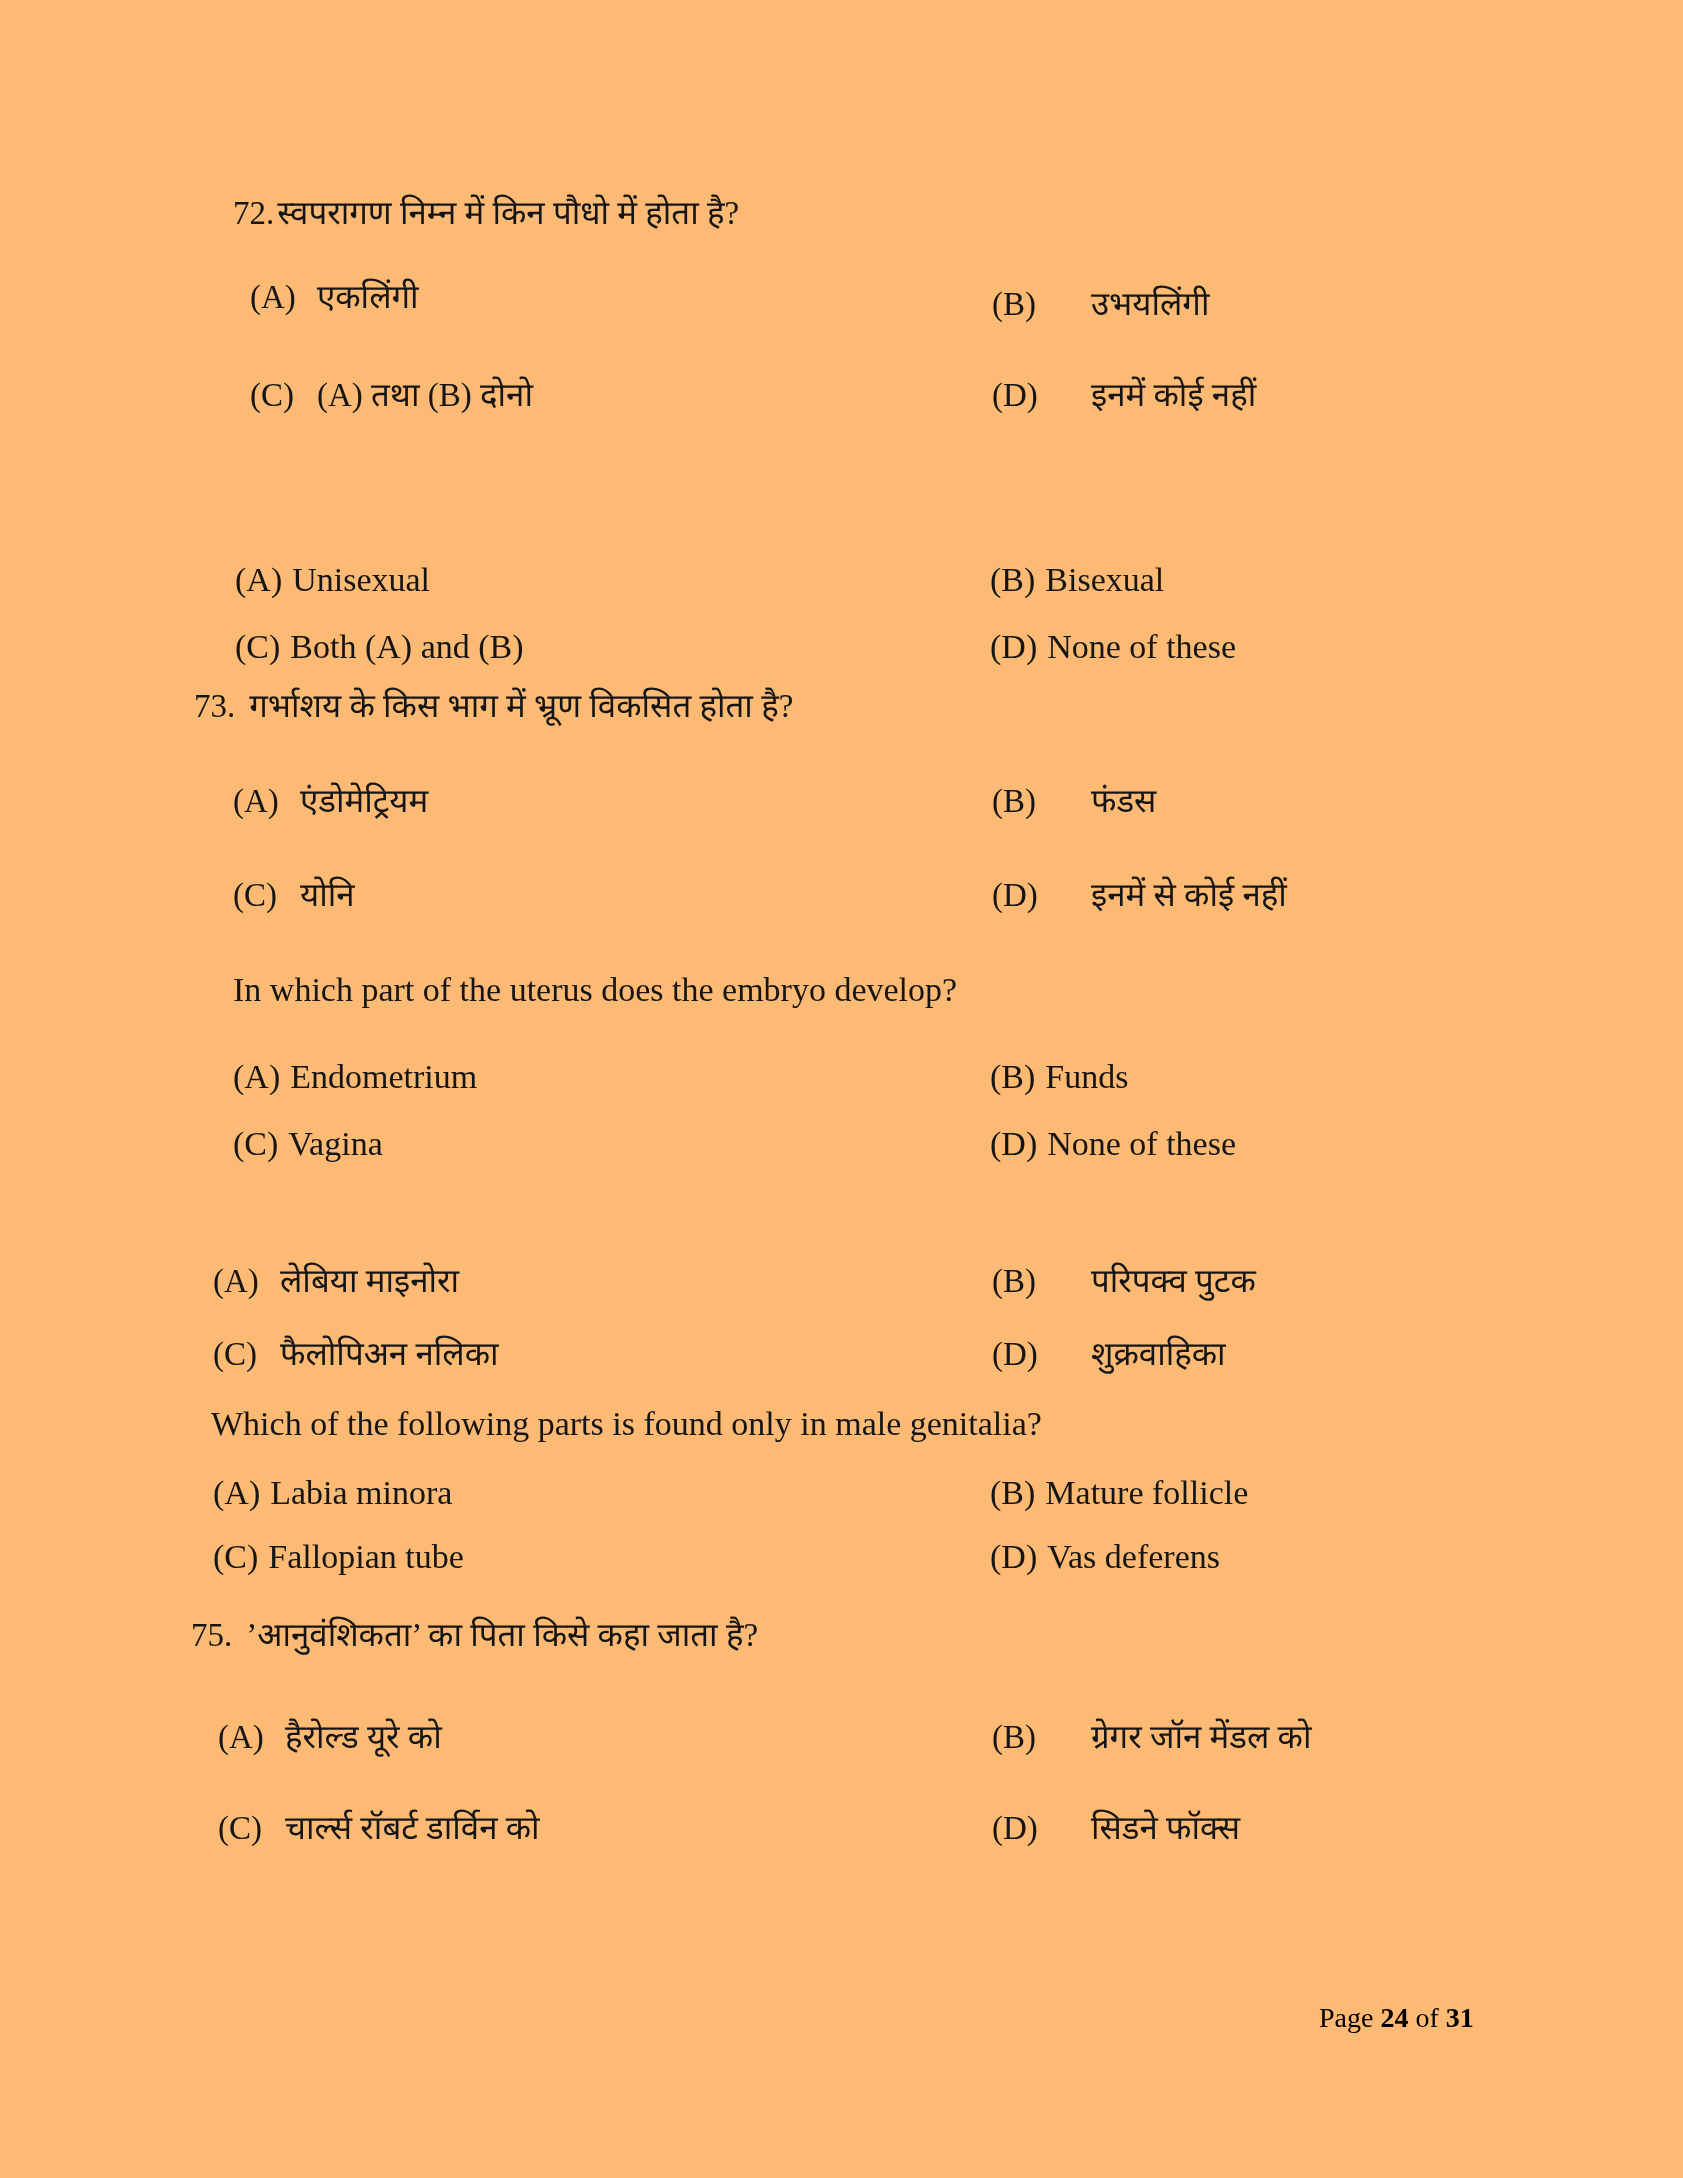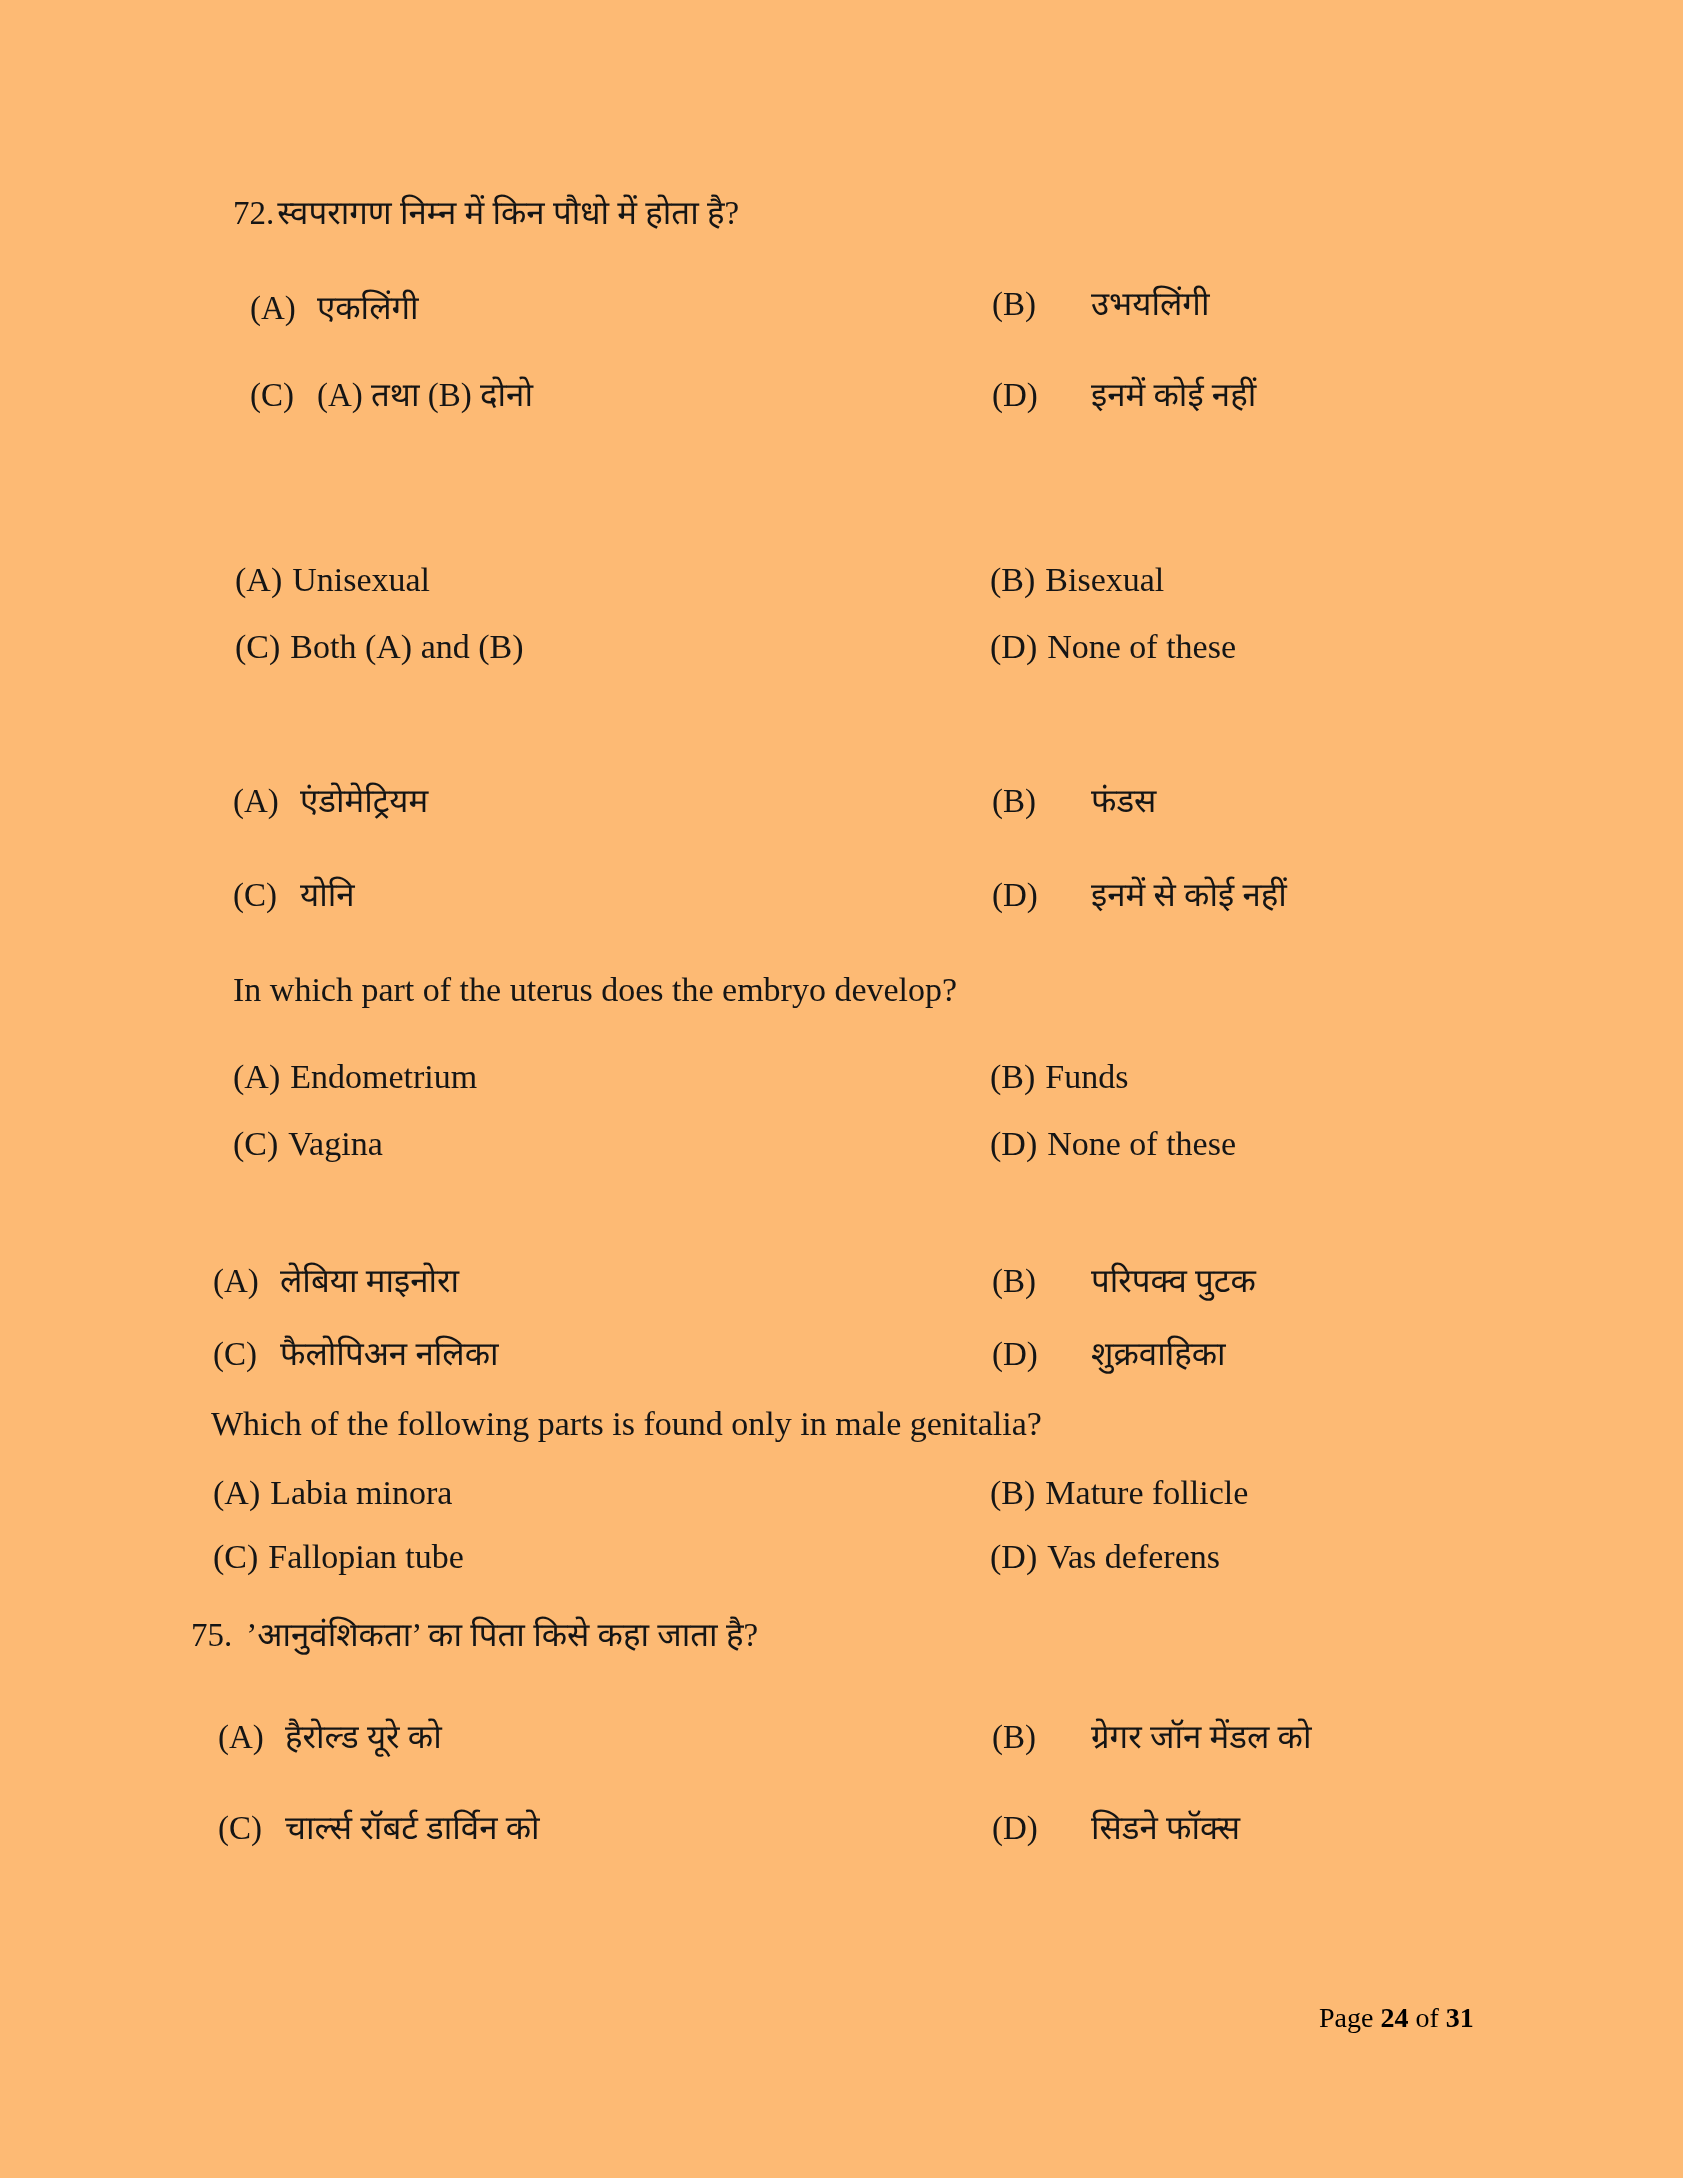--- a/index.html
+++ b/index.html
@@ -49,21 +49,21 @@
 </style>
 </head>
 <body>
 
 <div class="page">
 
   <div class="abs hq" style="left:233px; top:194px">
     <span class="qnum tight">72.</span><span>स्वपरागण निम्न में किन पौधो में होता है?</span>
   </div>
 
-  <div class="abs hl" style="left:250px; top:289px">
+  <div class="abs hl" style="left:250px; top:278px">
     <span class="letter">(A)</span><span>एकलिंगी</span>
   </div>
   <div class="abs hr" style="left:992px; top:285px">
     <span class="letter">(B)</span><span>उभयलिंगी</span>
   </div>
   <div class="abs hl" style="left:250px; top:376px">
     <span class="letter">(C)</span><span>(A) तथा (B) दोनो</span>
   </div>
   <div class="abs hr" style="left:992px; top:376px">
     <span class="letter">(D)</span><span>इनमें कोई नहीं</span>
@@ -76,20 +76,23 @@
   <div class="abs er" style="left:990px; top:560px">
     <span class="letter">(B)</span><span>Bisexual</span>
   </div>
   <div class="abs el" style="left:235px; top:627px">
     <span class="letter">(C)</span><span>Both (A) and (B)</span>
   </div>
   <div class="abs er" style="left:990px; top:627px">
     <span class="letter">(D)</span><span>None of these</span>
   </div>
 
+  <div class="abs hq" style="left:194px; top:687px">
+    <span class="qnum">73.</span><span>गर्भाशय के किस भाग में भ्रूण विकसित होता है?</span>
+  </div>
 
   <div class="abs hl" style="left:233px; top:782px">
     <span class="letter">(A)</span><span>एंडोमेट्रियम</span>
   </div>
   <div class="abs hr" style="left:992px; top:782px">
     <span class="letter">(B)</span><span>फंडस</span>
   </div>
   <div class="abs hl" style="left:233px; top:876px">
     <span class="letter">(C)</span><span>योनि</span>
   </div>

